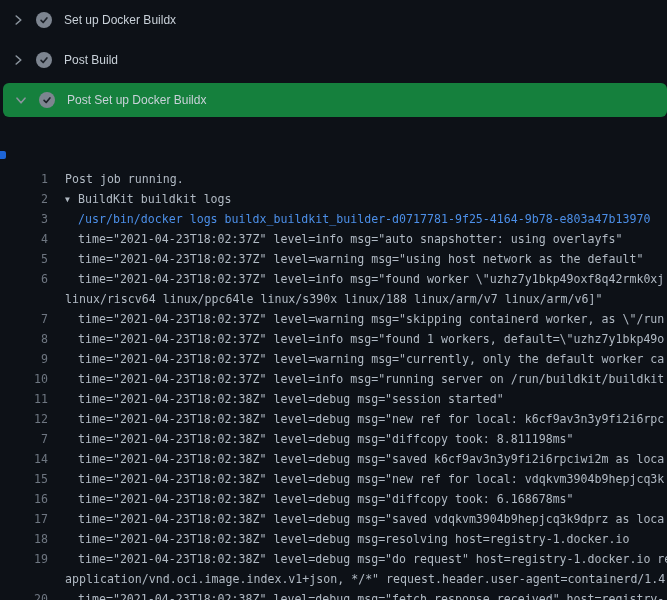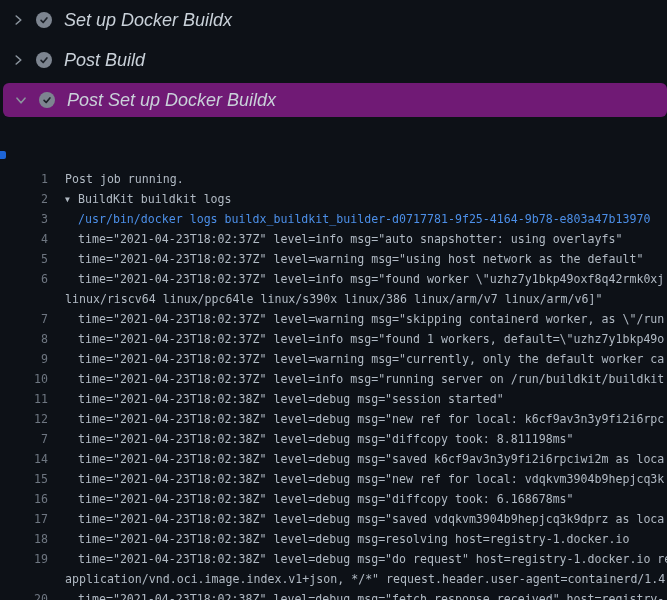--- a/index.html
+++ b/index.html
@@ -17,42 +17,41 @@
     height: 40px;
     display: flex;
     align-items: center;
     padding-left: 12px;
     box-sizing: border-box;
     cursor: pointer;
   }
   .step.expanded {
     height: 34px;
     margin: 3px 0 3px 3px;
-    background: #701a75;
+    background: #15803d;
     border-radius: 6px;
   }
   .chev {
     width: 12px; height: 12px;
     display: inline-flex; align-items: center; justify-content: center;
     flex: none;
   }
   .statuscircle {
     width: 16px; height: 16px;
     margin-left: 12px;
     border-radius: 50%;
     background: #7d8590;
     display: inline-flex; align-items: center; justify-content: center;
     flex: none;
   }
   .steplabel {
     margin-left: 12px;
-    font-size: 18px;
+    font-size: 12px;
     color: #c9d1d9;
     white-space: nowrap;
-    font-style: italic;
   }
 
   
   .focus-frag {
     position: absolute;
     left: 0; top: 151px;
     width: 6px; height: 8px;
     background: #1f6feb;
     border-radius: 0 2px 2px 0;
     opacity: .9;
@@ -165,21 +164,21 @@
     <div class="log-row row-log">
       <span class="num">5</span>
       <span class="txt">time="2021-04-23T18:02:37Z" level=warning msg="using host network as the default"</span>
     </div>
     <div class="log-row row-log">
       <span class="num">6</span>
       <span class="txt">time="2021-04-23T18:02:37Z" level=info msg="found worker \"uzhz7y1bkp49oxf8q42rmk0xj</span>
     </div>
     <div class="log-row row-wrap">
       <span class="num"></span>
-      <span class="txt">linux/riscv64 linux/ppc64le linux/s390x linux/386 linux/arm/v7 linux/arm/v6]"</span>
+      <span class="txt">linux/riscv64 linux/ppc64le linux/s390x linux/188 linux/arm/v7 linux/arm/v6]"</span>
     </div>
     <div class="log-row row-log">
       <span class="num">7</span>
       <span class="txt">time="2021-04-23T18:02:37Z" level=warning msg="skipping containerd worker, as \"/run</span>
     </div>
     <div class="log-row row-log">
       <span class="num">8</span>
       <span class="txt">time="2021-04-23T18:02:37Z" level=info msg="found 1 workers, default=\"uzhz7y1bkp49o</span>
     </div>
     <div class="log-row row-log">

